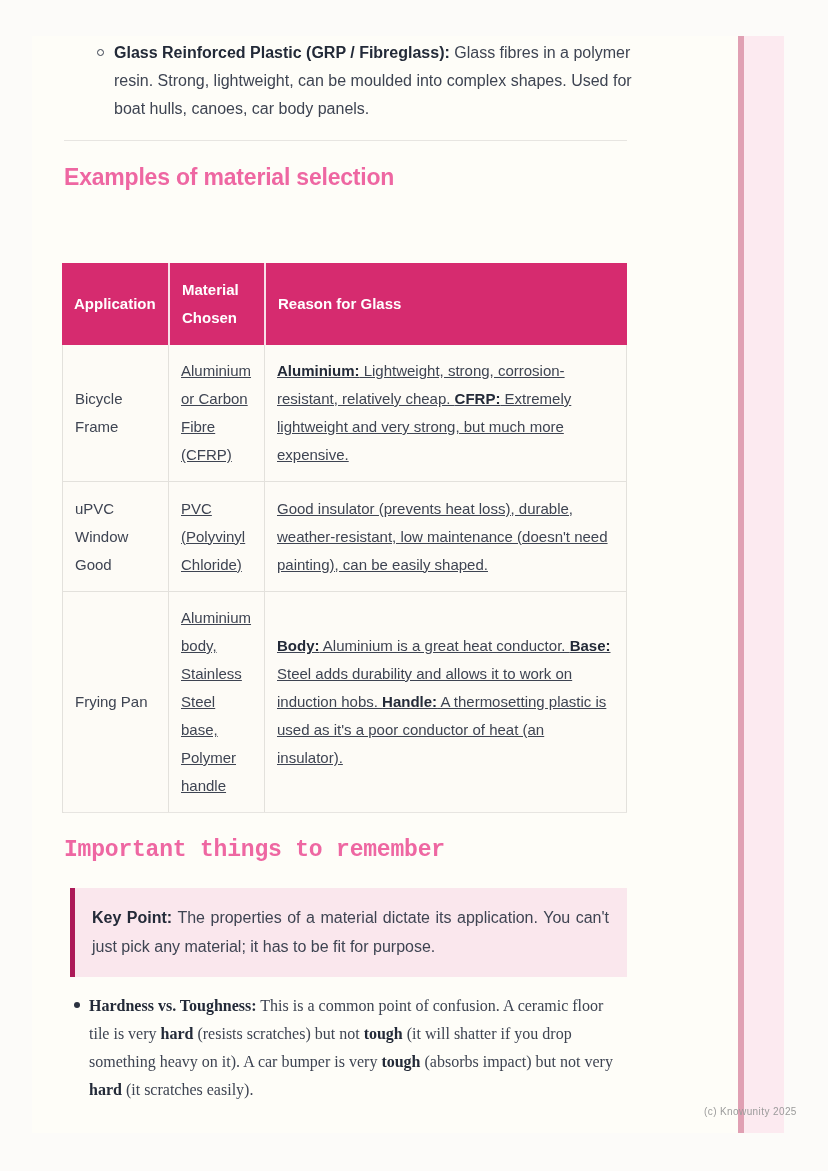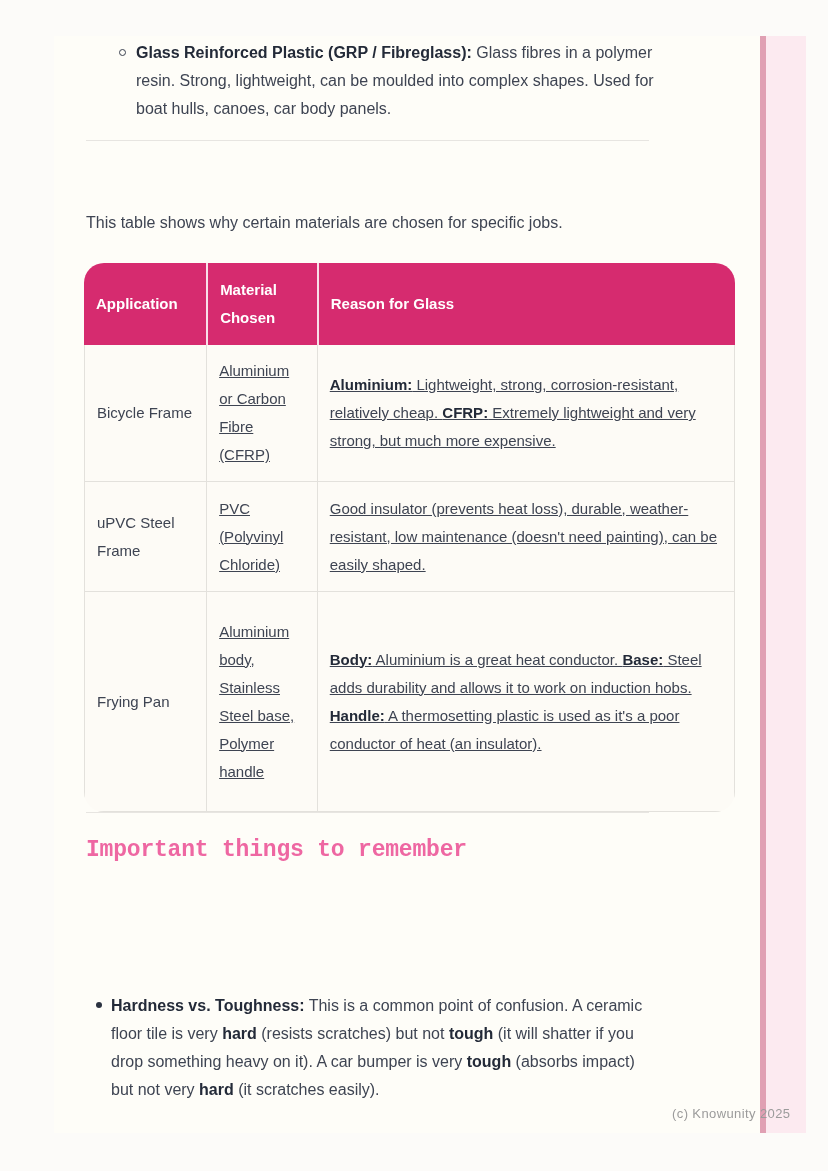--- a/index.html
+++ b/index.html
@@ -21,21 +21,21 @@
   html,body{width:828px;height:1171px;}
   body{
     background:#FCFBF9;
     font-family:"Liberation Sans","DejaVu Sans",sans-serif;
     color:var(--body-text);
     position:relative;
     overflow:hidden;
   }
   .page-card{
     position:absolute;
-    left:54px;top:36px;
+    left:32px;top:36px;
     width:752px;height:1097px;
     background:var(--card-bg);
   }
   .accent-bar{
     position:absolute;
     right:0;top:0;bottom:0;
     width:46px;
     display:flex;
   }
   .accent-bar .bar-line{width:6px;height:100%;background:var(--bar-line);}
@@ -68,23 +68,23 @@
   .heading-1{top:126px;}
   .heading-2{top:799px;font-family:Liberation Mono, monospace;}
   .intro-line{
     position:absolute;left:32px;top:174px;
     width:563px;font-size:16px;line-height:26px;
   }
 
   
   .materials-table{
     position:absolute;left:30px;top:227px;
-    width:651px;
+    width:565px;
     border-collapse:separate;border-spacing:0;
-    border-radius:20px;overflow:hidden;
+    border-radius:0;overflow:hidden;
     font-size:15px;line-height:28px;
   }
   .materials-table thead tr{height:82px;}
   .materials-table th{
     background:var(--accent-pink);
     color:#fff;font-weight:700;
     text-align:left;vertical-align:middle;
     padding:10px 12px;
   }
   .materials-table th + th{border-left:2px solid rgba(255,255,255,0.85);}
@@ -109,48 +109,48 @@
     padding:16px 18px 16px 17px;
     font-size:16px;line-height:28.5px;
     text-align:justify;
   }
 
   
   .main-bullet{
     position:absolute;left:42px;top:956px;
     width:550px;
     padding-left:15px;
-    font-size:16px;line-height:28px;
+    font-size:16px;line-height:28px;font-family:Liberation Serif, serif;
   }
   .main-bullet .dot{
     position:absolute;left:0;top:10px;
     width:6px;height:6px;background:#2B3240;border-radius:50%;
   }
 
   .watermark{
-    position:absolute;left:672px;top:1106px;
-    font-size:13px;letter-spacing:0.4px;
+    position:absolute;left:704px;top:1106px;
+    font-size:10px;letter-spacing:0.4px;
     color:var(--watermark);
     z-index:5;
   }
 </style>
 </head>
 <body>
 
 <div class="page-card">
 
   <div class="sub-bullet">
     <span class="ring"></span>
     <span><b>Glass Reinforced Plastic (GRP / Fibreglass):</b> Glass fibres in a polymer resin. Strong, lightweight, can be moulded into complex shapes. Used for boat hulls, canoes, car body panels.</span>
   </div>
 
   <hr class="divider h-divider-1">
 
-
-  <p class="intro-line">This table shows why certain materials are chosen for specific jobs.</p>
+  <h2 class="section-heading heading-1">Examples of material selection</h2>
+
 
   <table class="materials-table">
     <colgroup>
       <col style="width:106px">
         <col style="width:96px">
         <col style="width:363px">
     </colgroup>
     <thead>
       <tr>
         <th>Application</th>
@@ -158,36 +158,39 @@
         <th>Reason for Glass</th>
       </tr>
     </thead>
     <tbody>
       <tr class="row-1">
         <td>Bicycle Frame</td>
         <td>Aluminium or Carbon Fibre (CFRP)</td>
         <td><b>Aluminium:</b> Lightweight, strong, corrosion-resistant, relatively cheap. <b>CFRP:</b> Extremely lightweight and very strong, but much more expensive.</td>
       </tr>
       <tr class="row-2">
-        <td>uPVC Steel Frame</td>
+        <td>uPVC Window Good</td>
         <td>PVC (Polyvinyl Chloride)</td>
         <td>Good insulator (prevents heat loss), durable, weather-resistant, low maintenance (doesn't need painting), can be easily shaped.</td>
       </tr>
       <tr class="row-3">
         <td>Frying Pan</td>
         <td>Aluminium body, Stainless Steel base, Polymer handle</td>
         <td><b>Body:</b> Aluminium is a great heat conductor. <b>Base:</b> Steel adds durability and allows it to work on induction hobs. <b>Handle:</b> A thermosetting plastic is used as it's a poor conductor of heat (an insulator).</td>
       </tr>
     </tbody>
   </table>
 
   <hr class="divider h-divider-2">
 
   <h2 class="section-heading heading-2">Important things to remember</h2>
 
+  <div class="callout">
+    <span><b>Key Point:</b> The properties of a material dictate its application. You can't just pick any material; it has to be fit for purpose.</span>
+  </div>
 
   <div class="main-bullet">
     <span class="dot"></span>
     <span><b>Hardness vs. Toughness:</b> This is a common point of confusion. A ceramic floor tile is very <b>hard</b> (resists scratches) but not <b>tough</b> (it will shatter if you drop something heavy on it). A car bumper is very <b>tough</b> (absorbs impact) but not very <b>hard</b> (it scratches easily).</span>
   </div>
 
   <div class="accent-bar">
     <div class="bar-line"></div>
     <div class="bar-band"></div>
   </div>

